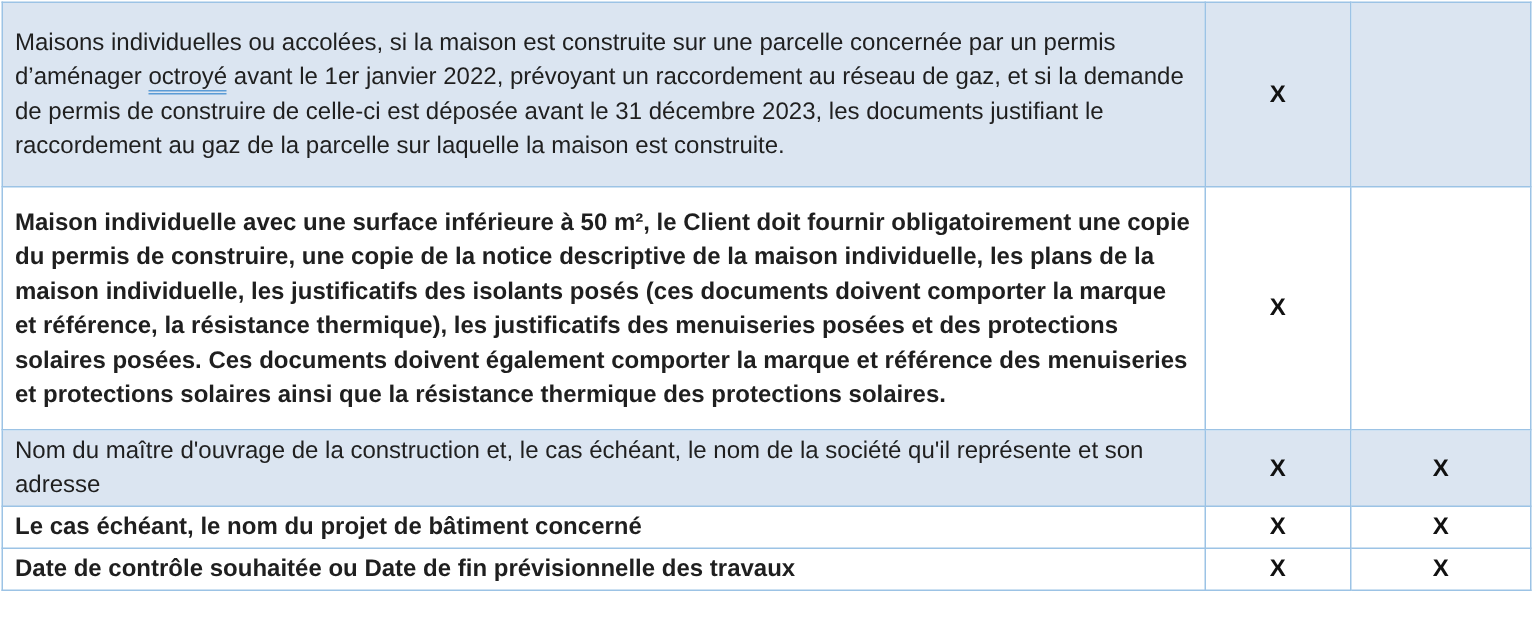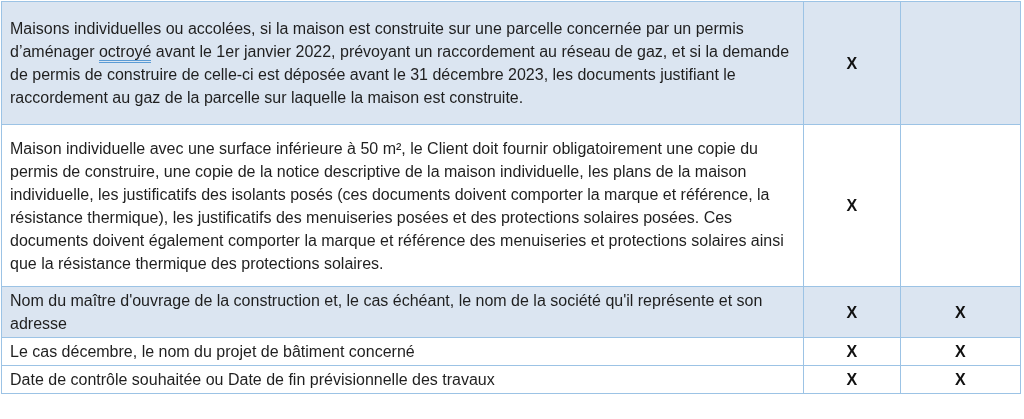--- a/index.html
+++ b/index.html
@@ -28,21 +28,21 @@
   table.req-table td {
     border: 1px solid #9cc3e5;
     vertical-align: middle;
     padding: 2px 8px;
     overflow: hidden;
   }
   col.c1 { width: 801px; }
   col.c2 { width: 97px; }
   col.c3 { width: 120px; }
   tr.shaded td { background: #dbe5f1; }
-  tr.plain  td { background: #ffffff; }
+  tr.plain  td { background: #ffffff; font-weight: bold; }
   tr.r1 { height: 123px; }
   tr.r2 { height: 162px; }
   tr.r3 { height: 40px; }
   tr.r4, tr.r5, tr.r6 { height: 26px; }
   td.mark {
     text-align: center;
     font-weight: 700;
     font-size: 16px;
     color: #111111;
   }
@@ -81,21 +81,21 @@
       <tr class="r3 shaded">
         <td>
           <span>Nom du maître d'ouvrage de la construction et, le cas échéant, le nom de la société qu'il représente et son adresse</span>
         </td>
         <td class="mark">X</td>
         <td class="mark">X</td>
       </tr>
 
       <tr class="r4 plain">
         <td>
-          <span>Le cas décembre, le nom du projet de bâtiment concerné</span>
+          <span>Le cas échéant, le nom du projet de bâtiment concerné</span>
         </td>
         <td class="mark">X</td>
         <td class="mark">X</td>
       </tr>
 
 
       <tr class="r6 plain">
         <td>
           <span>Date de contrôle souhaitée ou Date de fin prévisionnelle des travaux</span>
         </td>

